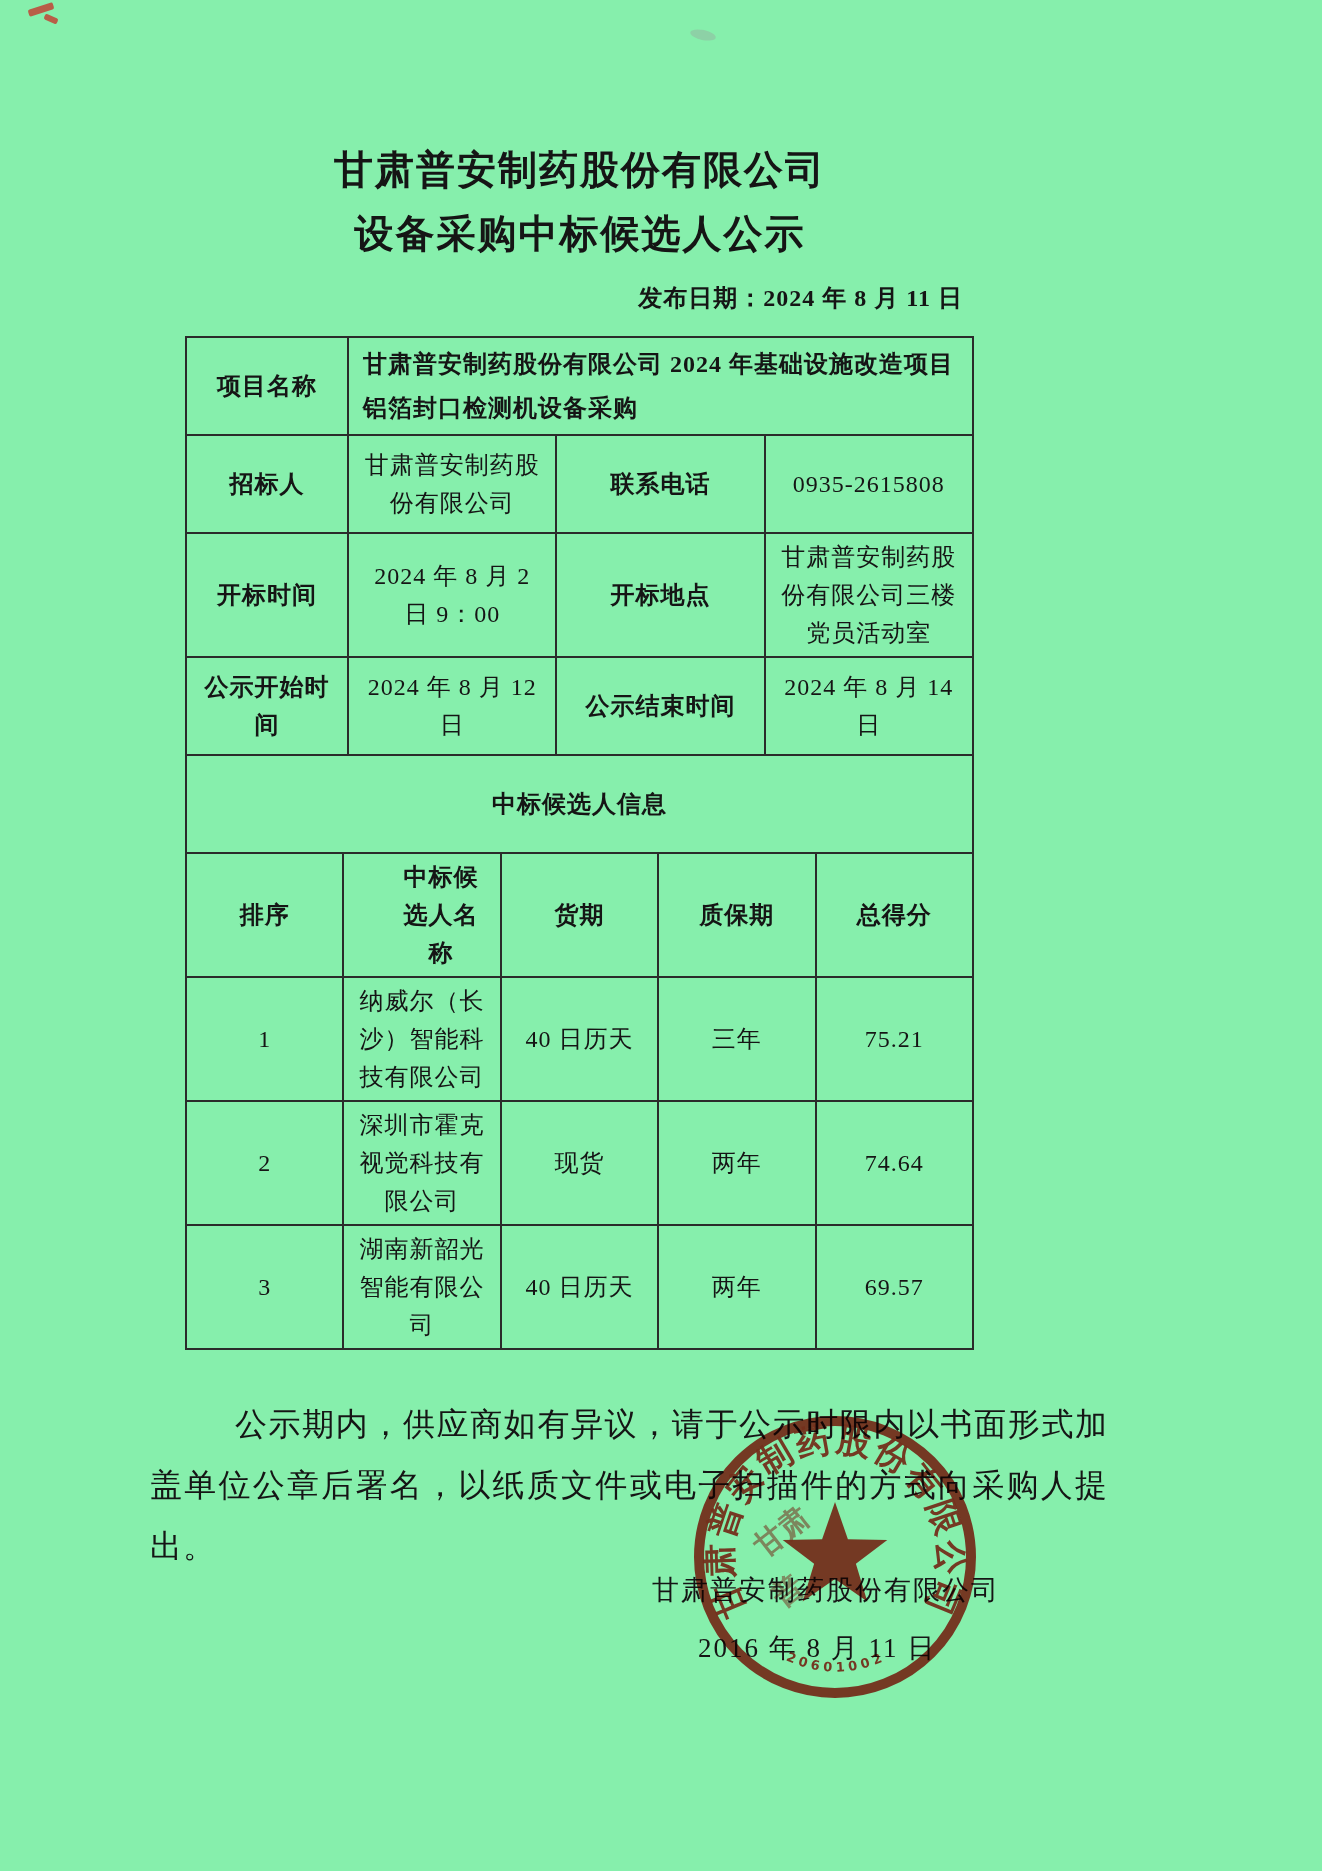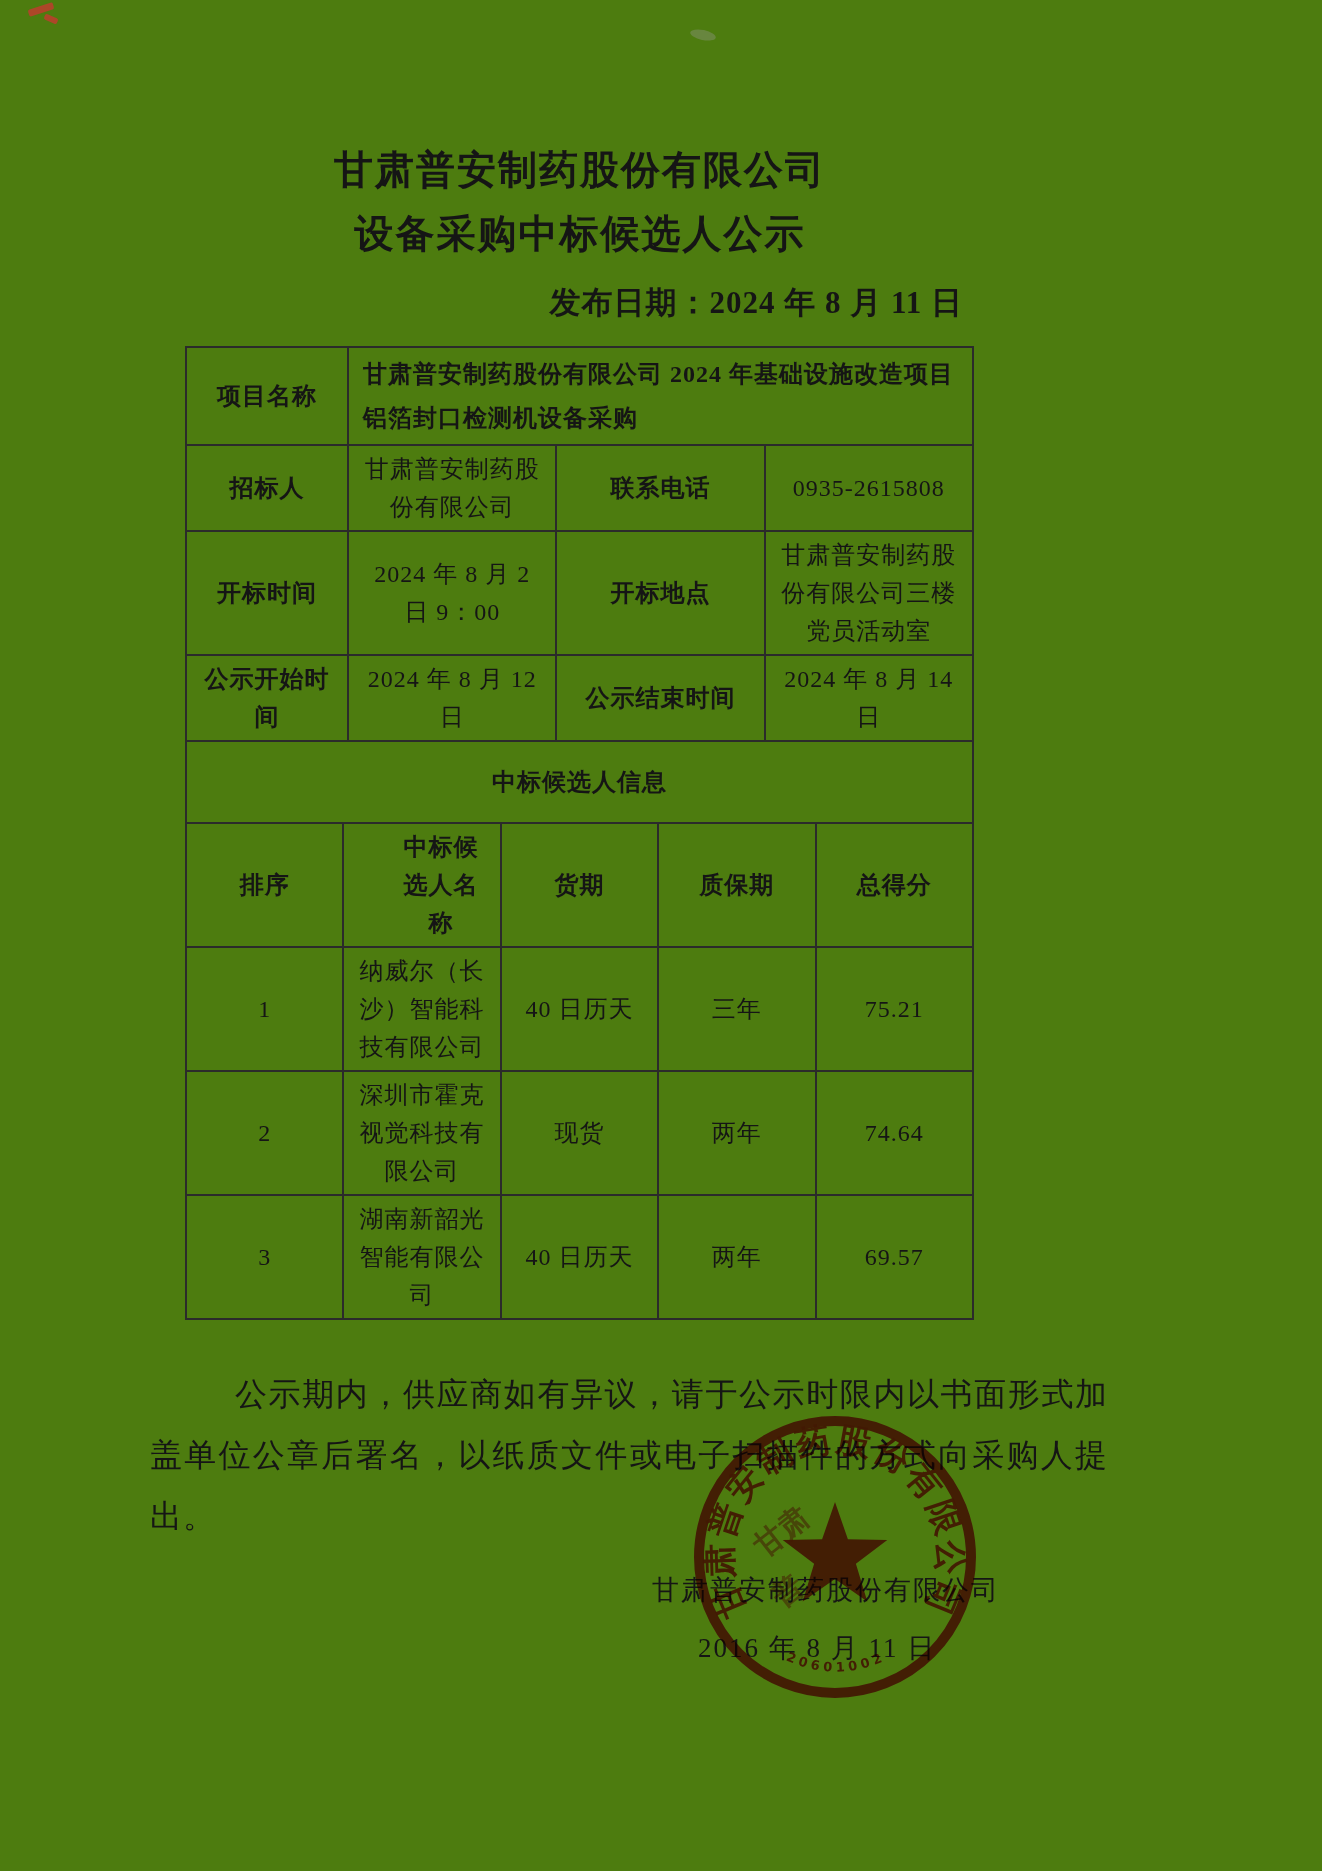--- a/index.html
+++ b/index.html
@@ -1,19 +1,19 @@
 <!DOCTYPE html>
 <html><head>
 <meta charset="utf-8">
 <style>
   html,body{margin:0;padding:0;}
   .page{
     position:relative;
     width:1322px;height:1871px;
-    background:#4d7c0f;
+    background:#86efac;
     font-family:"Liberation Serif","DejaVu Serif",serif;
     color:#151515;
     overflow:hidden;
   }
   
   .scan-mark{position:absolute;background:#c43a2e;border-radius:2px;opacity:.8;}
   .mark1{left:28px;top:6px;width:26px;height:7px;transform:rotate(-18deg);}
   .mark2{left:44px;top:16px;width:14px;height:6px;transform:rotate(24deg);}
   .smudge{position:absolute;left:690px;top:30px;width:26px;height:10px;background:#9a9a9a;opacity:.35;border-radius:50%;transform:rotate(12deg);}
 
@@ -27,42 +27,42 @@
     font-size:39px;
     font-weight:bold;
     line-height:64px;
     letter-spacing:2px;
     white-space:nowrap;
   }
   .pub-date{
     margin-left:185px;
     width:778px;
     text-align:right;
-    font-size:31px;
+    font-size:24px;
     font-weight:bold;
     margin-top:16px;
     letter-spacing:1px;
   }
 
   table.doc{
     border-collapse:collapse;
     margin-left:185px;
     width:789px;
     table-layout:fixed;
   }
   table.doc td{
     border:2px solid #2b2b2b;
     font-size:24px;
     padding:4px 10px;
     text-align:center;
     vertical-align:middle;
     line-height:38px;
     letter-spacing:1px;
   }
-  table.doc tr{height:82px;}
+  table.doc tr{height:98px;}
   #info-table{margin-top:22px;border-radius:19px;}
   #info-table .c1{width:140px;}
   #info-table .c2{width:215px;}
   #info-table .c3{width:90px;}
   #info-table .c4{width:260px;}
   #info-table .proj-val{text-align:left;padding-left:14px;line-height:44px;font-weight:600;}
   #info-table .lbl{font-weight:600;}
   tr.row-open{height:94px;}
   tr.row-pub{height:90px;}
 

